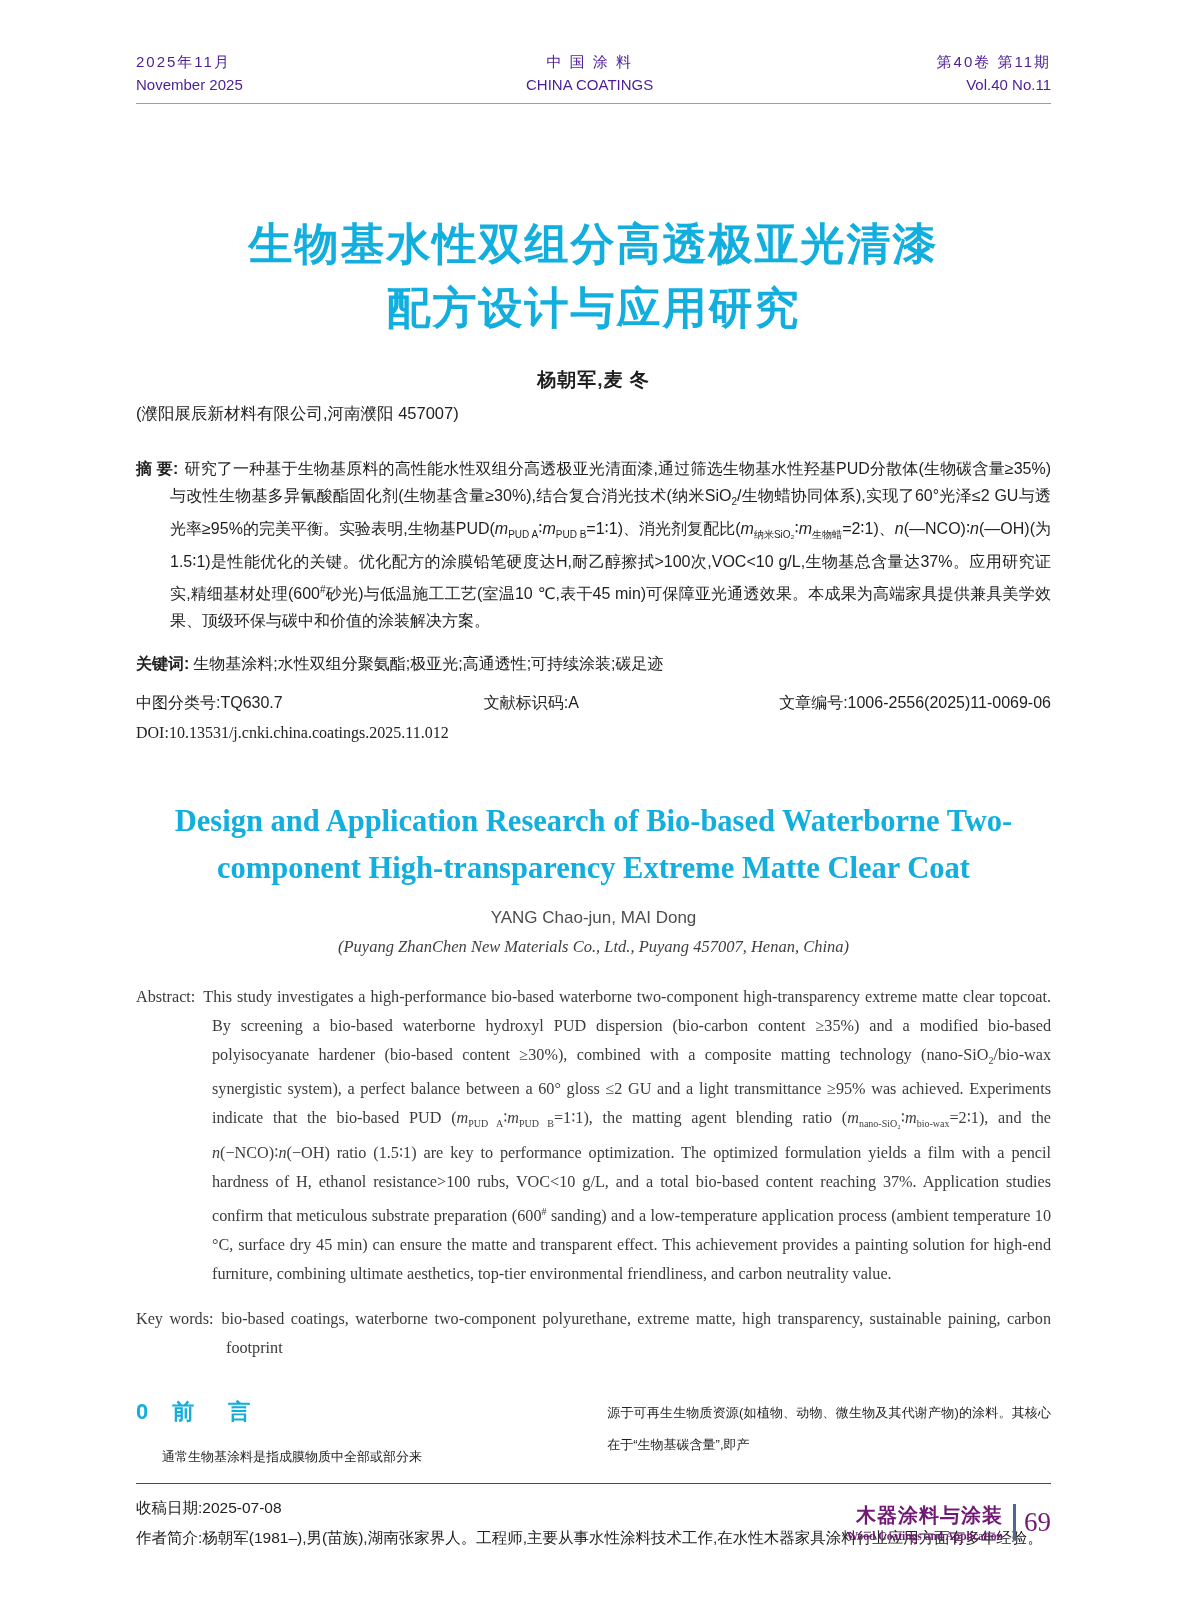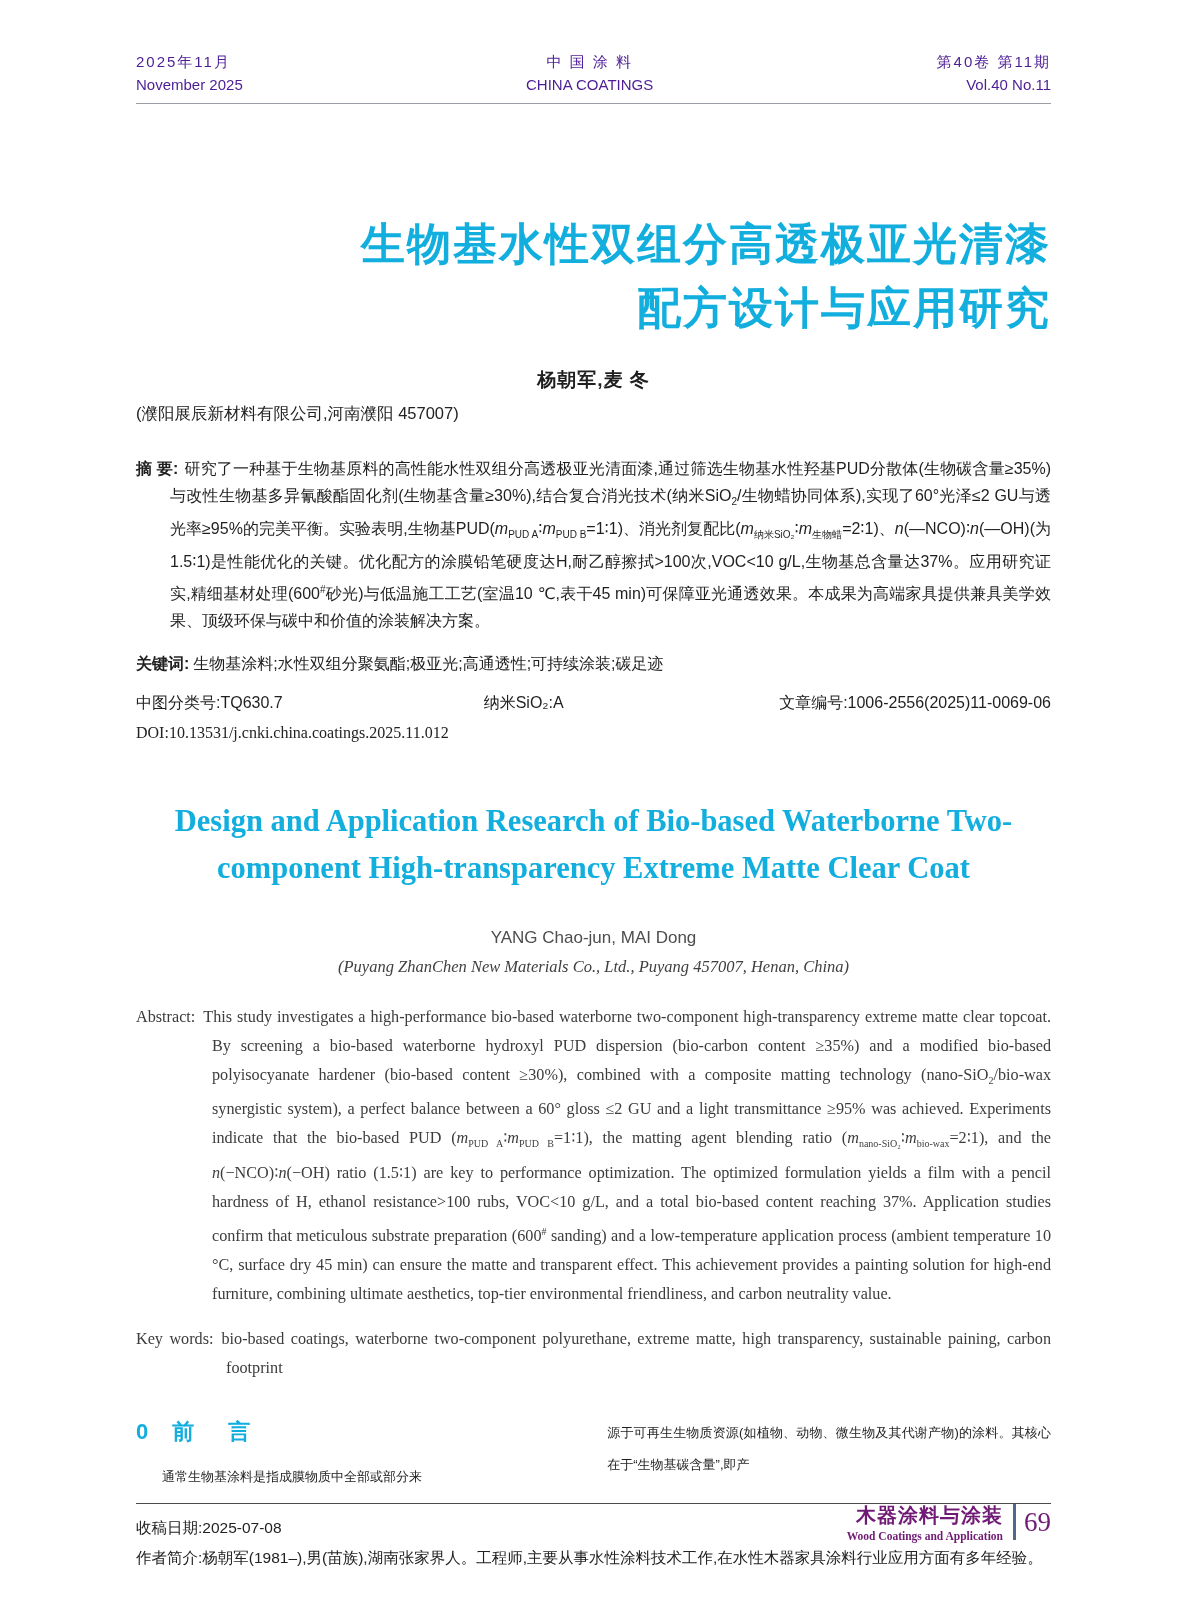--- a/index.html
+++ b/index.html
@@ -20,21 +20,21 @@
     border-bottom:1.5px solid #9aa0a6;
     padding-bottom:6px;
   }
   .jheader .col{white-space:nowrap;}
   .jheader .col.center{text-align:center;}
   .jheader .col.right{text-align:right;}
   .jheader .cn{letter-spacing:2px;}
   
   .cn-title{
     margin-top:108px;
-    text-align:right;
+    text-align:center;
     font-size:44px;font-weight:bold;
     line-height:1.47;
     letter-spacing:2px;
   }
   .cn-authors{margin-top:26px;text-align:center;font-size:19px;font-weight:bold;letter-spacing:1px;}
   .cn-affil{margin-top:10px;text-align:left;font-size:16.5px;color:#222;}
   
   .cn-abstract{
     margin-top:30px;
     font-size:16px;line-height:27px;
@@ -62,21 +62,21 @@
   }
   
   .en-title{
     margin-top:56px;
     text-align:center;
     font-family:"Liberation Serif","DejaVu Serif",serif;
     font-weight:bold;
     font-size:30.5px;line-height:1.55;
     padding:0 20px;
   }
-  .en-authors{margin-top:36px;text-align:center;font-size:17px;color:#4d4d4d;}
+  .en-authors{margin-top:16px;text-align:center;font-size:17px;color:#4d4d4d;}
   .en-affil{
     margin-top:9px;text-align:center;
     font-family:"Liberation Serif","DejaVu Serif",serif;
     font-style:italic;font-size:16.5px;color:#3f3f3f;
   }
   
   .en-abstract{
     margin-top:26px;
     font-family:"Liberation Serif","DejaVu Serif",serif;
     font-size:16.2px;line-height:29px;color:#3c3c3c;
@@ -166,21 +166,21 @@
 
   <div class="cn-authors">杨朝军,麦  冬</div>
   <div class="cn-affil">(濮阳展辰新材料有限公司,河南濮阳  457007)</div>
 
   <p class="cn-abstract"><span class="lbl">摘  要:</span><span>研究了一种基于生物基原料的高性能水性双组分高透极亚光清面漆,通过筛选生物基水性羟基PUD分散体(生物碳含量≥35%)与改性生物基多异氰酸酯固化剂(生物基含量≥30%),结合复合消光技术(纳米SiO<sub>2</sub>/生物蜡协同体系),实现了60°光泽≤2 GU与透光率≥95%的完美平衡。实验表明,生物基PUD(<i>m</i><sub>PUD A</sub>∶<i>m</i><sub>PUD B</sub>=1∶1)、消光剂复配比(<i>m</i><sub>纳米SiO₂</sub>∶<i>m</i><sub>生物蜡</sub>=2∶1)、<i>n</i>(—NCO)∶<i>n</i>(—OH)(为1.5∶1)是性能优化的关键。优化配方的涂膜铅笔硬度达H,耐乙醇擦拭&gt;100次,VOC&lt;10 g/L,生物基总含量达37%。应用研究证实,精细基材处理(600<sup>#</sup>砂光)与低温施工工艺(室温10 ℃,表干45 min)可保障亚光通透效果。本成果为高端家具提供兼具美学效果、顶级环保与碳中和价值的涂装解决方案。</span></p>
 
   <p class="cn-keywords"><span class="lbl">关键词:</span><span>生物基涂料;水性双组分聚氨酯;极亚光;高通透性;可持续涂装;碳足迹</span></p>
 
   <div class="meta-row">
     <span class="m1">中图分类号:TQ630.7</span>
-    <span class="m2">纳米SiO₂:A</span>
+    <span class="m2">文献标识码:A</span>
     <span class="m3">文章编号:1006-2556(2025)11-0069-06</span>
   </div>
   <div class="doi-line">DOI:10.13531/j.cnki.china.coatings.2025.11.012</div>
 
   <div class="en-title" style="color:#12aede;">Design and Application Research of Bio-based Waterborne Two-component High-transparency Extreme Matte Clear Coat</div>
   <div class="en-authors">YANG Chao-jun, MAI Dong</div>
   <div class="en-affil">(Puyang ZhanChen New Materials Co., Ltd., Puyang 457007, Henan, China)</div>
 
   <p class="en-abstract"><span class="lbl">Abstract:</span><span>This study investigates a high-performance bio-based waterborne two-component high-transparency extreme matte clear topcoat. By screening a bio-based waterborne hydroxyl PUD dispersion (bio-carbon content ≥35%) and a modified bio-based polyisocyanate hardener (bio-based content ≥30%), combined with a composite matting technology (nano-SiO<sub>2</sub>/bio-wax synergistic system), a perfect balance between a 60° gloss ≤2 GU and a light transmittance ≥95% was achieved. Experiments indicate that the bio-based PUD (<i>m</i><sub>PUD A</sub>∶<i>m</i><sub>PUD B</sub>=1∶1), the matting agent blending ratio (<i>m</i><sub>nano-SiO₂</sub>∶<i>m</i><sub>bio-wax</sub>=2∶1), and the <i>n</i>(−NCO)∶<i>n</i>(−OH) ratio (1.5∶1) are key to performance optimization. The optimized formulation yields a film with a pencil hardness of H, ethanol resistance&gt;100 rubs, VOC&lt;10 g/L, and a total bio-based content reaching 37%. Application studies confirm that meticulous substrate preparation (600<sup>#</sup> sanding) and a low-temperature application process (ambient temperature 10 °C, surface dry 45 min) can ensure the matte and transparent effect. This achievement provides a painting solution for high-end furniture, combining ultimate aesthetics, top-tier environmental friendliness, and carbon neutrality value.</span></p>
 

